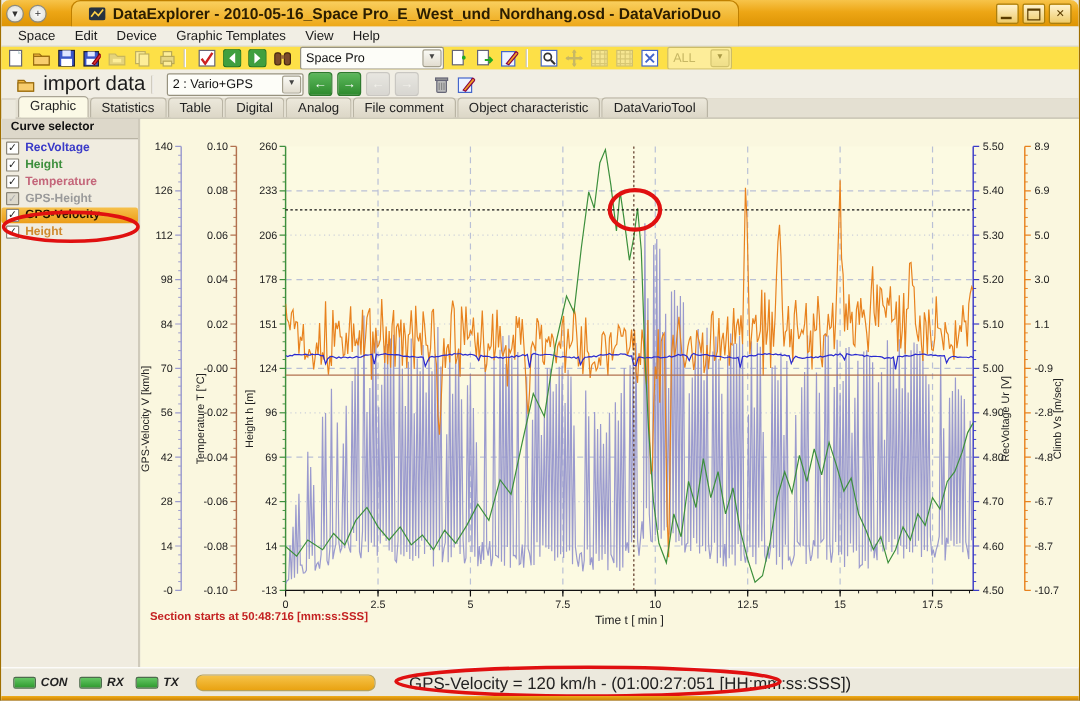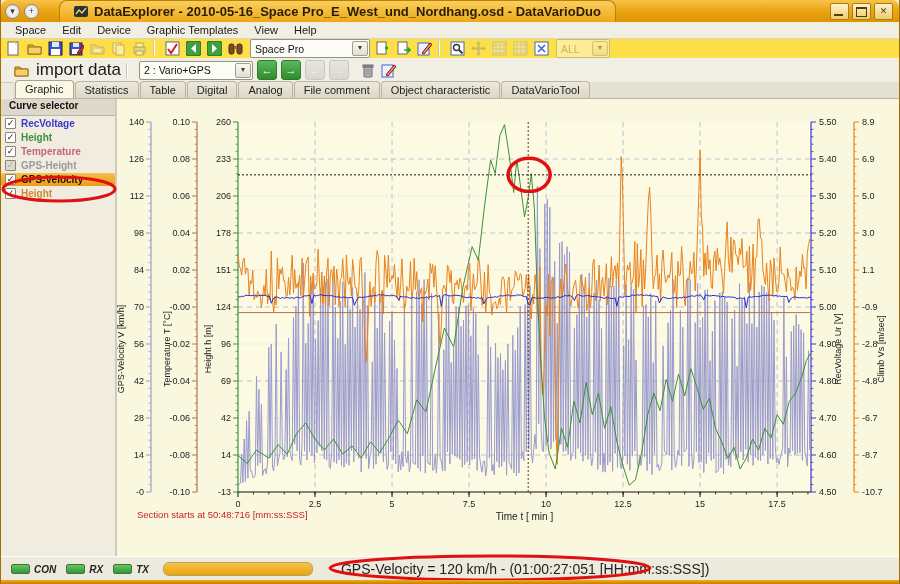--- a/index.html
+++ b/index.html
@@ -58,21 +58,21 @@
   .cs-item{display:flex;align-items:center;height:13px;margin-top:1px;padding-left:4px;position:relative;font-size:10px;font-weight:bold;}
   .cs-item .cbox{width:9px;height:9px;background:#fff;border:1px solid #8a8578;border-radius:1px;
      font-size:9px;line-height:8px;text-align:center;color:#222;margin-right:5px;flex:none;}
   .cs-item.off .cbox{background:#ddd9cc;color:#aaa;}
   .cs-item.hl{background:linear-gradient(#f6c04a,#ec9d17);border-radius:2px;}
   #cs-annot{position:absolute;left:0;top:0;width:116px;height:220px;pointer-events:none;}
   
   #canvas{position:absolute;left:116px;top:99px;width:784px;height:457px;background:#faf7df;}
   #chart-title{position:absolute;left:230px;top:5px;width:300px;text-align:center;
     font-size:12.5px;font-weight:bold;color:#111;}
-  #section-note{position:absolute;left:20px;top:410px;font-size:9.5px;color:#c42222;}
+  #section-note{position:absolute;left:8px;top:410px;font-size:9.5px;color:#c42222;font-weight:bold;}
   #record-comment{position:absolute;left:4px;top:436px;width:770px;text-align:center;font-size:10.5px;color:#111;}
   #chart-svg{position:absolute;left:0;top:0;}
   
   #statusbar{position:absolute;left:0;top:556px;width:100%;height:24px;background:#ece9dd;
     border-top:1px solid #fff;display:flex;align-items:center;}
   .led-group{display:flex;align-items:center;margin-left:10px;font-size:10px;font-weight:bold;color:#222;}
   .led{width:17px;height:8px;border:1px solid #4c6b4c;border-radius:2px;margin-right:4px;
     background:linear-gradient(#63c663,#2f9a2f);}
   #progress{width:148px;height:12px;margin-left:14px;border:1px solid #b7a25a;border-radius:6px;
     background:linear-gradient(#f6c349,#e9a312);}

